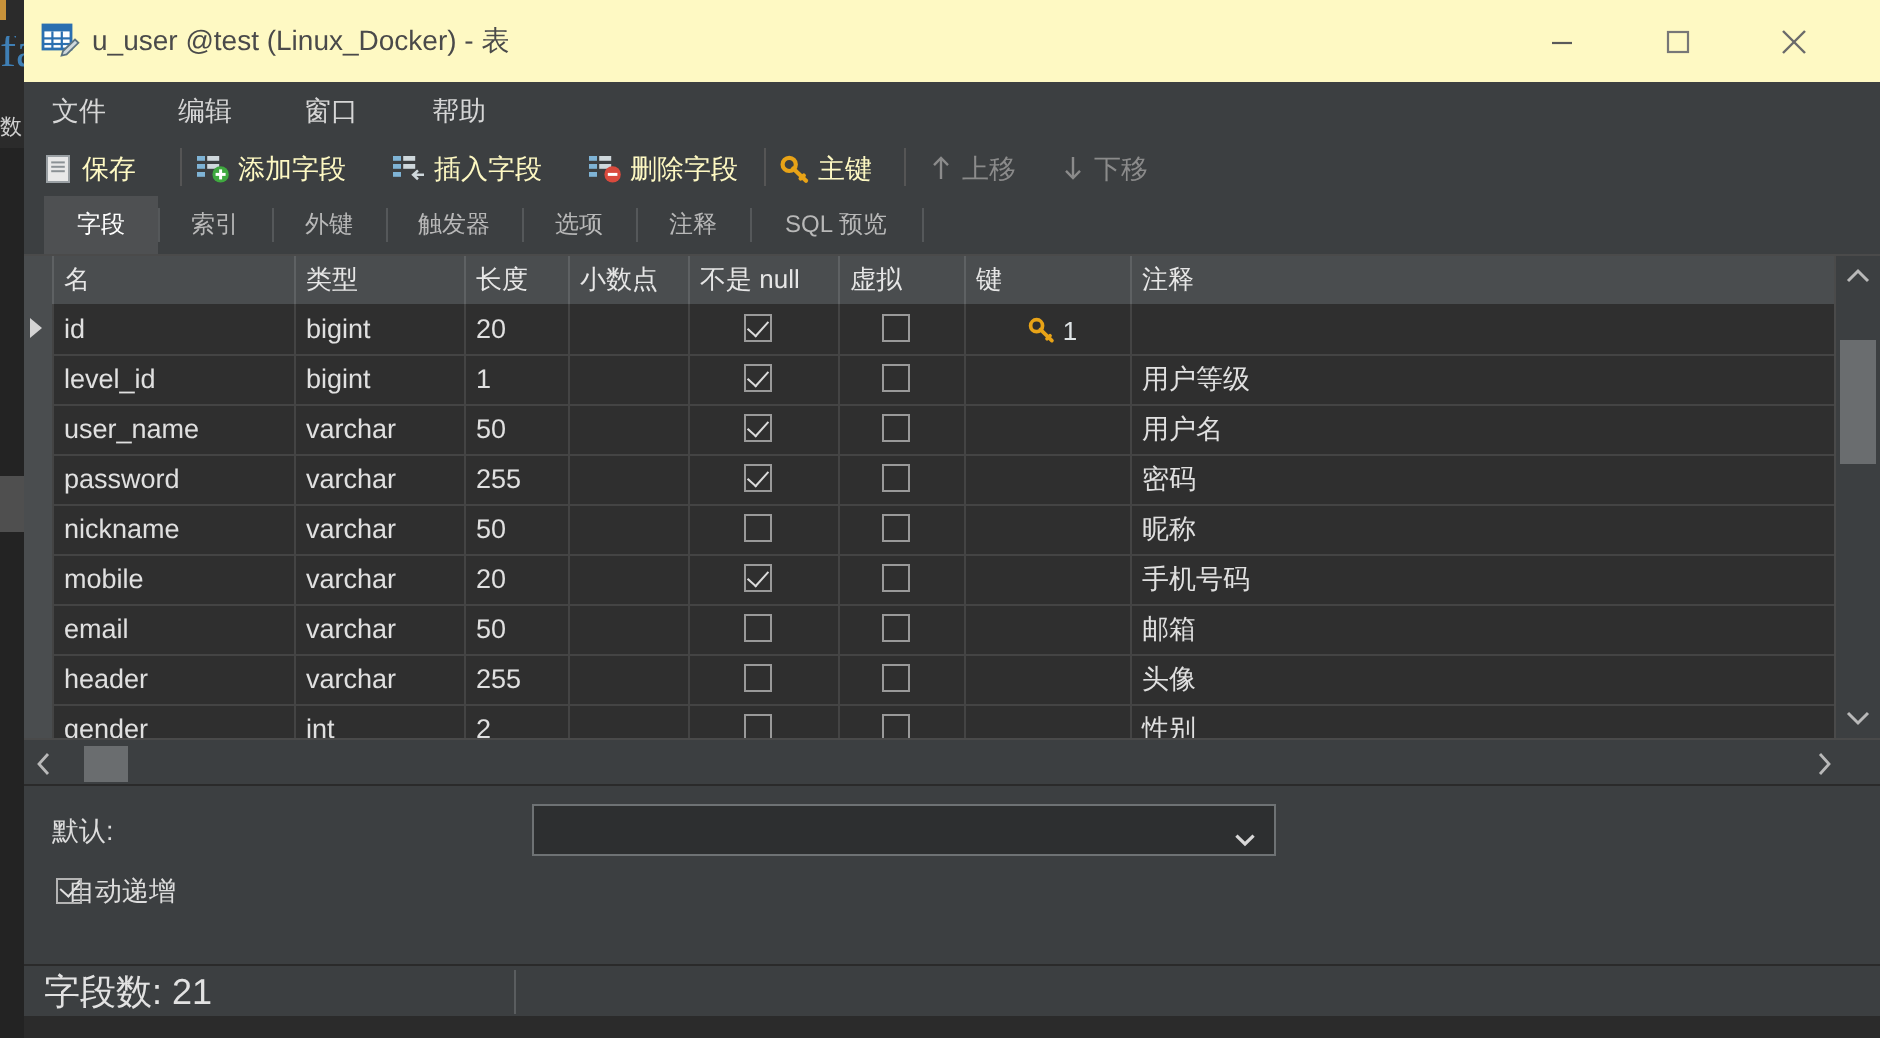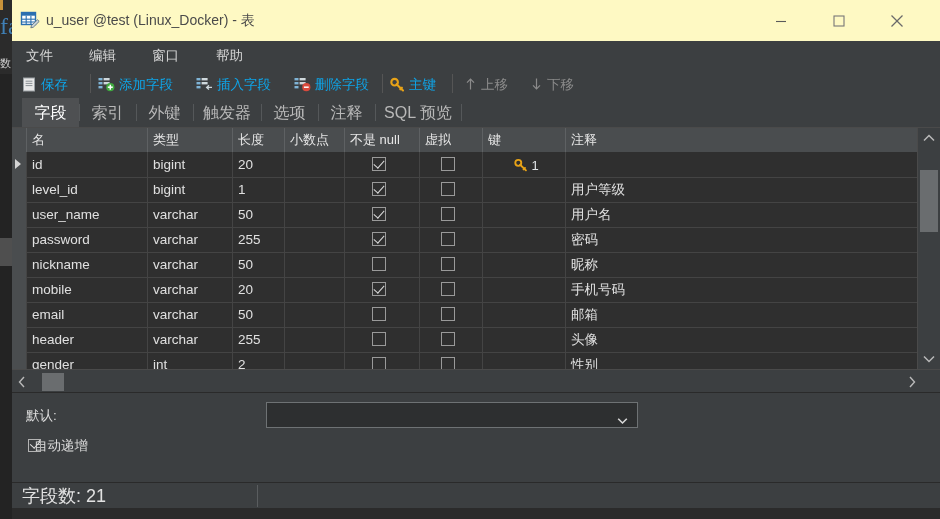--- a/index.html
+++ b/index.html
@@ -31,29 +31,29 @@
   .wbtn{position:absolute;top:0;width:46px;height:41px;cursor:default;}
   .wbtn svg{position:absolute;left:50%;top:50%;transform:translate(-50%,-50%);}
   .wmin{right:136px;} .wmax{right:78px;} .wclose{right:20px;}
 
   
   .menubar{position:absolute;left:0;top:41px;width:928px;height:28px;background:#3c3f41;}
   .menu-item{position:absolute;top:5px;height:19px;line-height:19px;font-size:13.5px;color:#d6d6d6;}
 
   
   .toolbar{position:absolute;left:0;top:69px;width:928px;height:29px;background:#3c3f41;}
-  .tb{position:absolute;top:4px;height:21px;line-height:21px;font-size:13.5px;color:#0ea5e9;white-space:nowrap;}
+  .tb{position:absolute;top:4px;height:21px;line-height:21px;font-size:13.5px;color:#fef9c3;white-space:nowrap;}
   .tb .lbl{vertical-align:middle;}
   .tb svg{vertical-align:middle;margin-right:4px;}
   .tb.dim{color:#8b8b8b;}
   .tbsep{position:absolute;top:5px;width:1px;height:19px;background:#555;}
 
   
   .tabbar{position:absolute;left:0;top:98px;width:928px;height:29px;background:#3c3f41;}
-  .tab{position:absolute;top:0;height:29px;line-height:29px;font-size:16px;color:#b8b8b8;text-align:center;}
+  .tab{position:absolute;top:0;height:29px;line-height:29px;font-size:12px;color:#b8b8b8;text-align:center;}
   .tab.active{background:#4e5052;color:#ffffff;}
   .tabdiv{position:absolute;top:6px;width:1px;height:17px;background:#55585a;}
 
   
   .grid{position:absolute;left:0;top:127px;width:928px;height:265px;background:#2f2f2f;
         border-top:1px solid #4a4a4a;}
   .ghead{position:absolute;left:0;top:0;width:906px;height:24px;background:#4a4d4f;}
   .ghead .gh{position:absolute;top:0;height:24px;line-height:24px;font-size:13px;color:#e6e6e6;padding-left:6px;box-sizing:border-box;}
   .ghead .ghsep{position:absolute;top:0;width:1px;height:24px;background:#5e6163;}
   .gbody{position:absolute;left:0;top:24px;width:906px;height:217px;background:#2f2f2f;overflow:hidden;}

